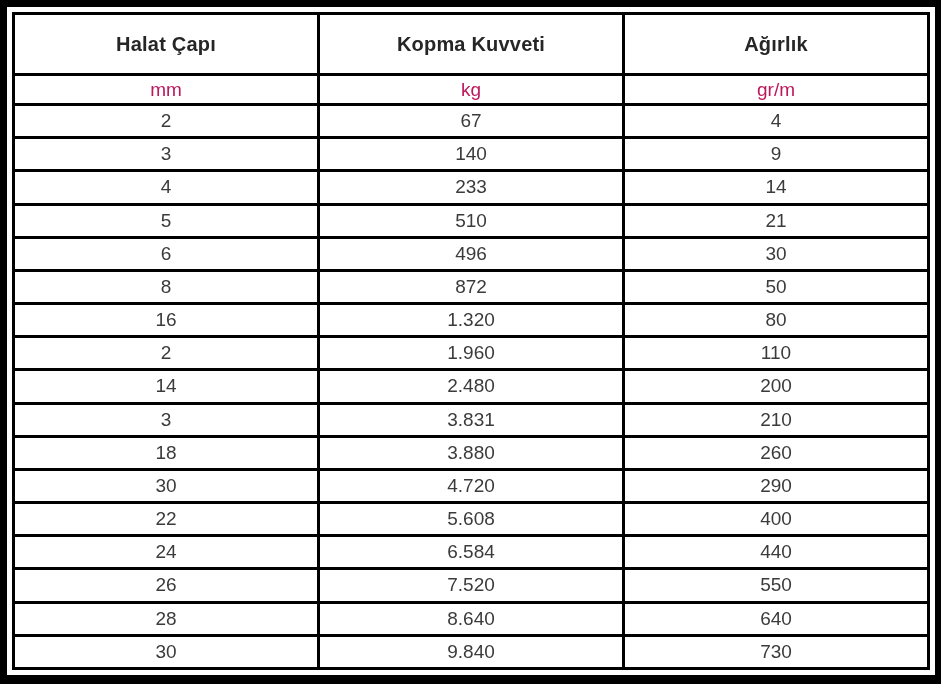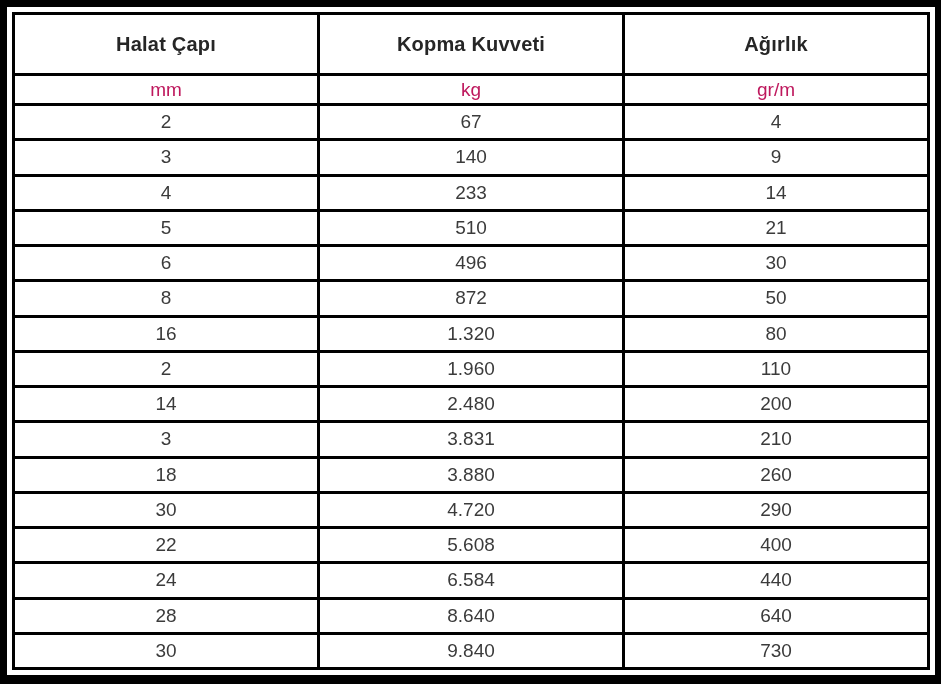--- a/index.html
+++ b/index.html
@@ -144,20 +144,25 @@
             <td>22</td>
             <td>5.608</td>
             <td>400</td>
           </tr>
           <tr>
             <td>24</td>
             <td>6.584</td>
             <td>440</td>
           </tr>
           <tr>
+            <td>26</td>
+            <td>7.520</td>
+            <td>550</td>
+          </tr>
+          <tr>
             <td>28</td>
             <td>8.640</td>
             <td>640</td>
           </tr>
           <tr>
             <td>30</td>
             <td>9.840</td>
             <td>730</td>
           </tr>
         </tbody>

